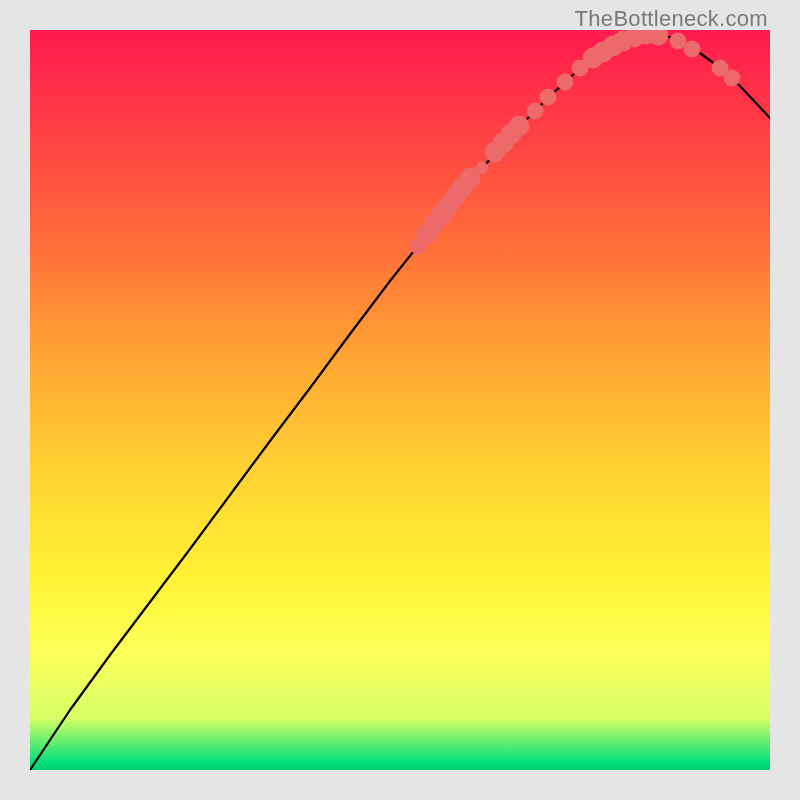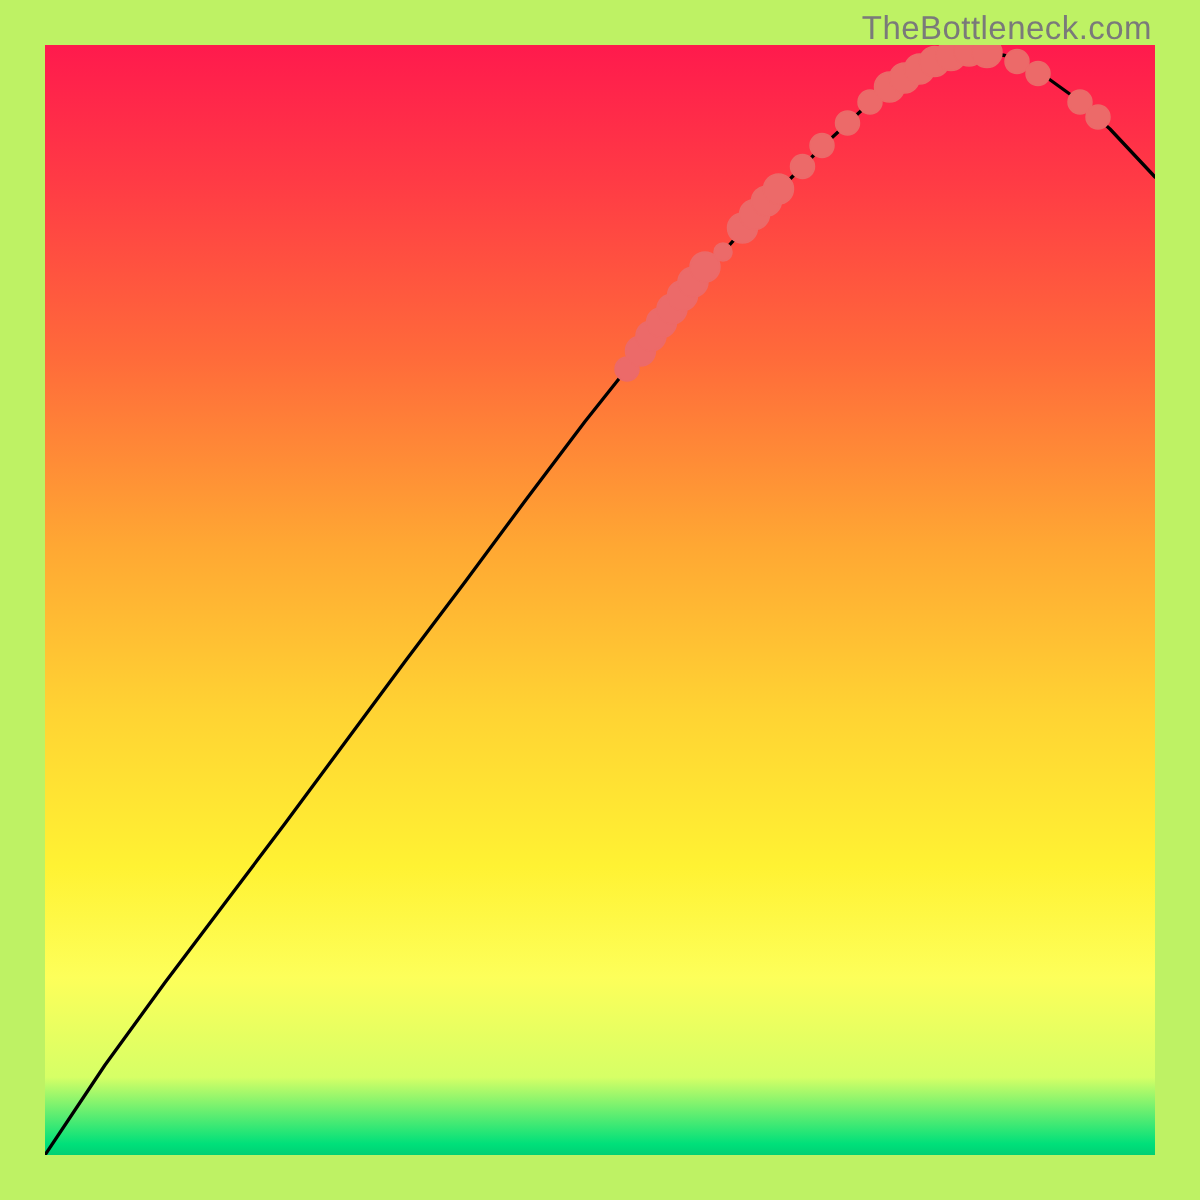--- a/index.html
+++ b/index.html
@@ -1,21 +1,21 @@
 <!DOCTYPE html>
 <html><head>
 <meta charset="utf-8">
 <style>
   * { margin: 0; padding: 0; box-sizing: border-box; }
   html, body { width: 800px; height: 800px; background: #000; overflow: hidden; }
   .stage {
     position: relative;
     width: 800px;
     height: 800px;
-    background: #bef264;
+    background: #e5e5e5;
   }
   .plot {
     position: absolute;
     left: 30px;
     top: 30px;
     width: 740px;
     height: 740px;
     overflow: hidden;
   }
   .gradient {

